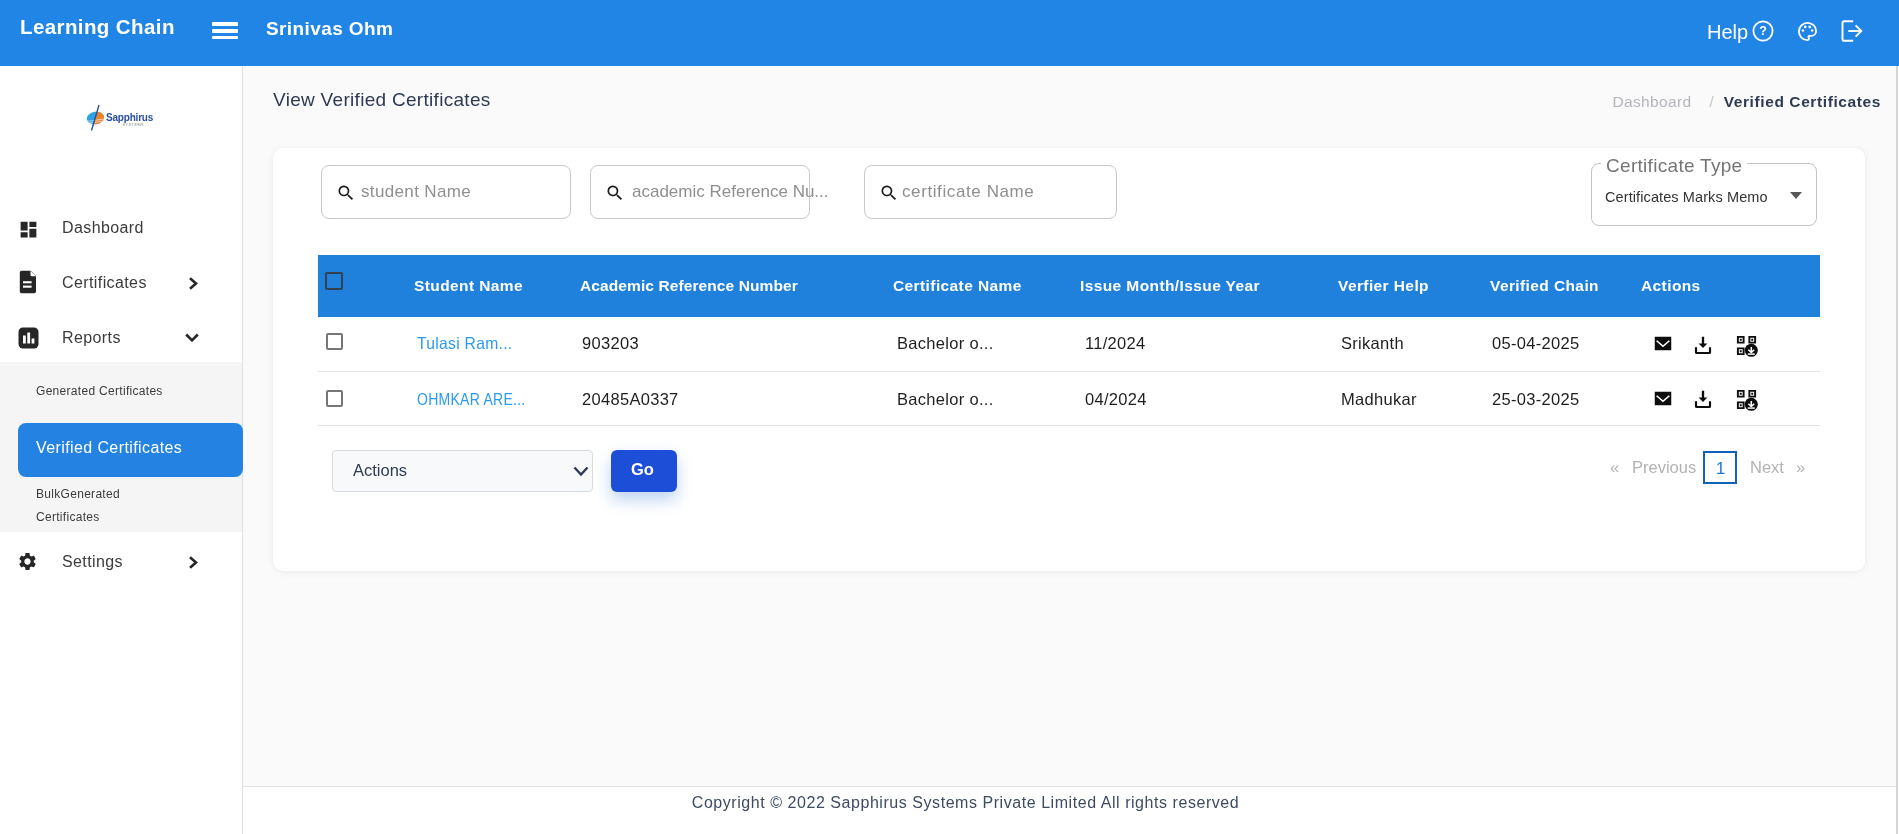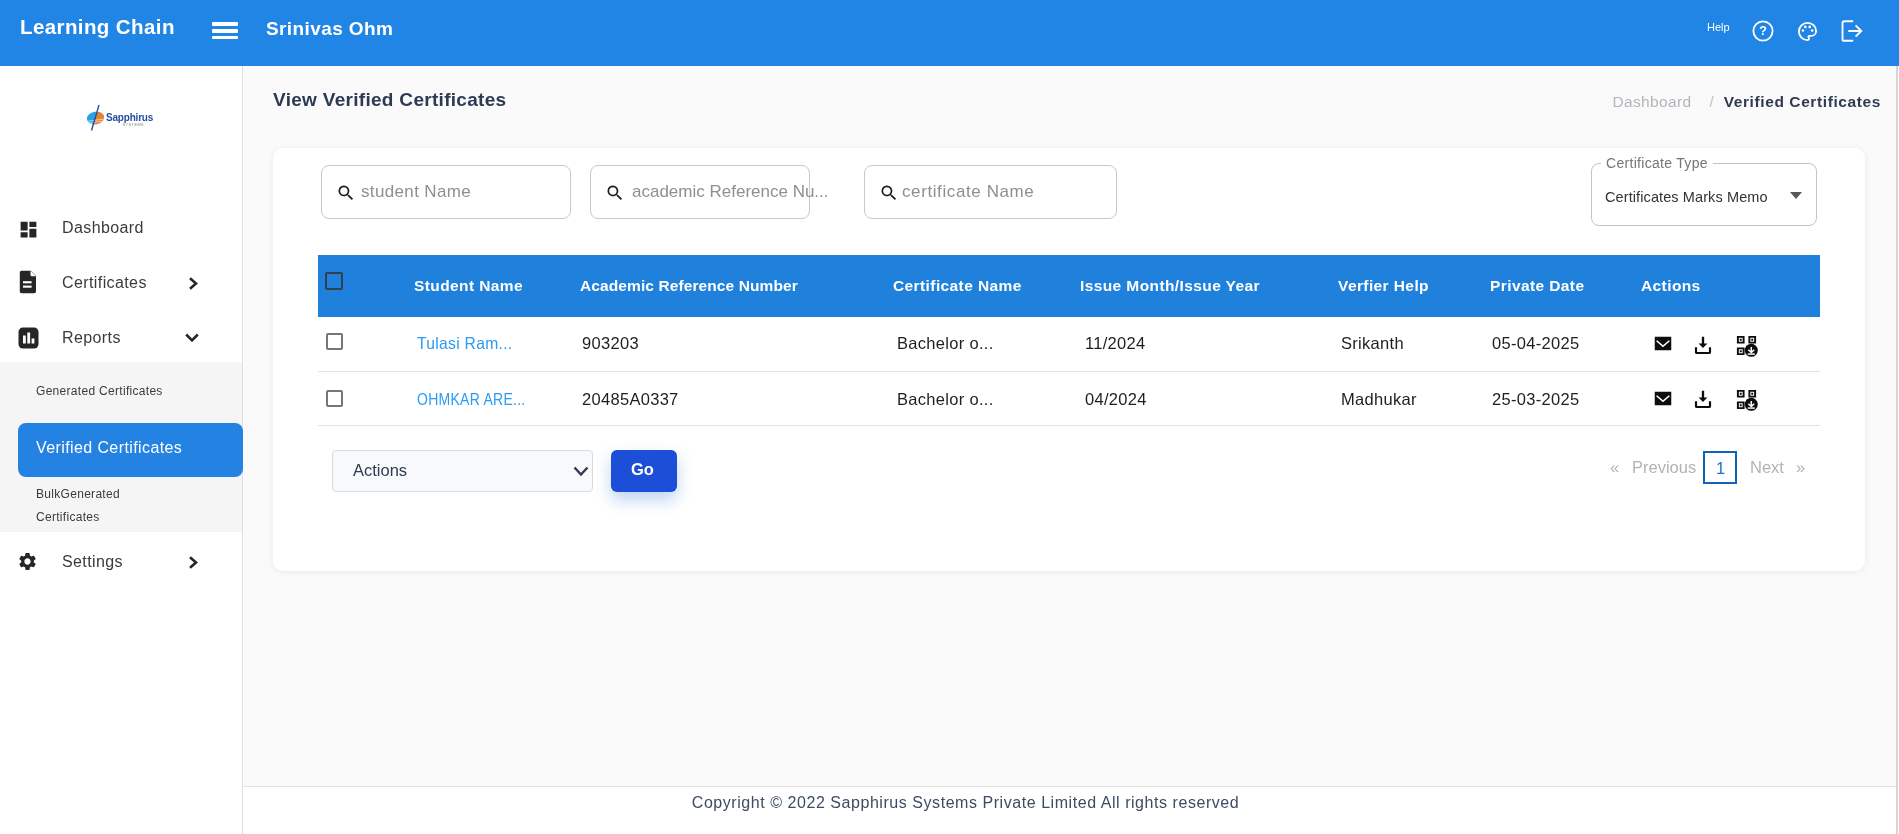--- a/index.html
+++ b/index.html
@@ -6,45 +6,45 @@
 html,body { width:1899px; height:834px; overflow:hidden; }
 body { font-family:"Liberation Sans", sans-serif; background:#ffffff; }
 #page { position:relative; width:1899px; height:834px; overflow:hidden; }
 
 
 #topbar { position:absolute; left:0; top:0; width:1899px; height:66px; background:#2185e6; z-index:30; }
 #brand { position:absolute; left:20px; top:15px; font-size:20.5px; font-weight:bold; color:#fff; letter-spacing:0.4px; }
 #burger { position:absolute; left:212px; top:22px; width:26px; height:18px; }
 #burger div { position:absolute; left:0; width:26px; height:3.8px; background:#fff; border-radius:1px; }
 #user { position:absolute; left:266px; top:18px; font-size:19px; font-weight:bold; color:#fff; letter-spacing:0.4px; }
-#help-txt { position:absolute; left:1707px; top:21px; font-size:11px; color:#fff; }
+#help-txt { position:absolute; left:1707px; top:21px; font-size:20px; color:#fff; }
 .topicon { position:absolute; top:20px; }
 
 
 #sidebar { position:absolute; left:0; top:63px; width:243px; height:771px; background:#ffffff; border-right:1px solid #e0e0e0; z-index:20; }
 .menu-label { position:absolute; left:62px; font-size:16px; color:#3b3b3b; letter-spacing:0.4px; }
 .submenu-bg { position:absolute; left:0; top:299px; width:242px; height:170px; background:#f5f5f5; }
 #active-item { position:absolute; left:18px; top:360px; width:225px; height:54px; background:#2483e2; border-radius:8px; }
 #active-item span { position:absolute; left:18px; top:16px; color:#fff; font-size:16px; letter-spacing:0.4px; }
 .sub-label { position:absolute; left:36px; font-size:12px; color:#3b3b3b; letter-spacing:0.3px; }
 
 
 #main { position:absolute; left:243px; top:63px; width:1656px; height:723px; background:#fafafa; }
 #card { position:absolute; left:30px; top:85px; width:1592px; height:423px; background:#fff; border-radius:10px; box-shadow:0 1px 6px rgba(80,90,110,0.10); }
-h1.title { position:absolute; left:30px; top:26px; font-size:19px; font-weight:bold; color:#2d3a52; letter-spacing:0.3px;text-align:right; }
+h1.title { position:absolute; left:30px; top:26px; font-size:19px; font-weight:normal; color:#2d3a52; letter-spacing:0.3px;text-align:right; }
 #crumbs { position:absolute; right:18px; top:30px; font-size:15px; white-space:nowrap; }
 
 
 .sinput { position:absolute; top:17px; height:54px; border:1px solid #c9c9c9; border-radius:8px; background:#fff; }
 .sinput .ph { position:absolute; left:39px; top:16px; font-size:17px; color:#8f8f8f; letter-spacing:0.35px; white-space:nowrap; }
 .sinput svg { position:absolute; left:14px; top:17px; }
 
 
 #ctype { position:absolute; left:1318px; top:15px; width:226px; height:63px; border:1px solid #c4c4c4; border-radius:8px; }
-#ctype .lab { position:absolute; left:9px; top:-9px; background:#fff; padding:0 5px; font-size:14px; color:#757575; letter-spacing:0.3px; }
+#ctype .lab { position:absolute; left:9px; top:-9px; background:#fff; padding:0 5px; font-size:19px; color:#757575; letter-spacing:0.3px; }
 #ctype .val { position:absolute; left:13px; top:25px; font-size:14.5px; color:#333; letter-spacing:0.1px; }
 #ctype .arr { position:absolute; left:198px; top:28px; width:0; height:0; border-left:6px solid transparent; border-right:6px solid transparent; border-top:7px solid #585858; }
 
 
 #thead { position:absolute; left:45px; top:107px; width:1502px; height:62px; background:#2081dd; }
 .th { position:absolute; top:22px; color:#fff; font-size:15.5px; font-weight:bold; letter-spacing:0.4px; white-space:nowrap; }
 .trow { position:absolute; left:45px; width:1502px; background:#fff; border-bottom:1px solid #e4e4e4; }
 .td { position:absolute; color:#1f1f1f; font-size:16.5px; letter-spacing:0.3px; white-space:nowrap; }
 .td.link { color:#2b9af2; }
 .cb-h { position:absolute; left:7px; top:17px; width:18px; height:18px; border:2.4px solid #33404d; border-radius:2px; }
@@ -188,21 +188,21 @@
         <div class="arr"></div>
       </div>
 
       <div id="thead">
         <div class="cb-h"></div>
         <div class="th" style="left:96px">Student Name</div>
         <div class="th" style="left:262px;letter-spacing:0.1px">Academic Reference Number</div>
         <div class="th" style="left:575px">Certificate Name</div>
         <div class="th" style="left:762px">Issue Month/Issue Year</div>
         <div class="th" style="left:1020px">Verfier Help</div>
-        <div class="th" style="left:1172px">Private Date</div>
+        <div class="th" style="left:1172px">Verified Chain</div>
         <div class="th" style="left:1323px">Actions</div>
       </div>
 
       <div class="trow" style="top:169px;height:54.5px">
         <div class="cb-r" style="top:16px"></div>
         <div class="td link" style="left:99px;top:17px;transform:scaleX(0.95);transform-origin:left center">Tulasi Ram...</div>
         <div class="td" style="left:264px;top:17px">903203</div>
         <div class="td" style="left:579px;top:17px">Bachelor o...</div>
         <div class="td" style="left:767px;top:17px">11/2024</div>
         <div class="td" style="left:1023px;top:17px">Srikanth</div>

